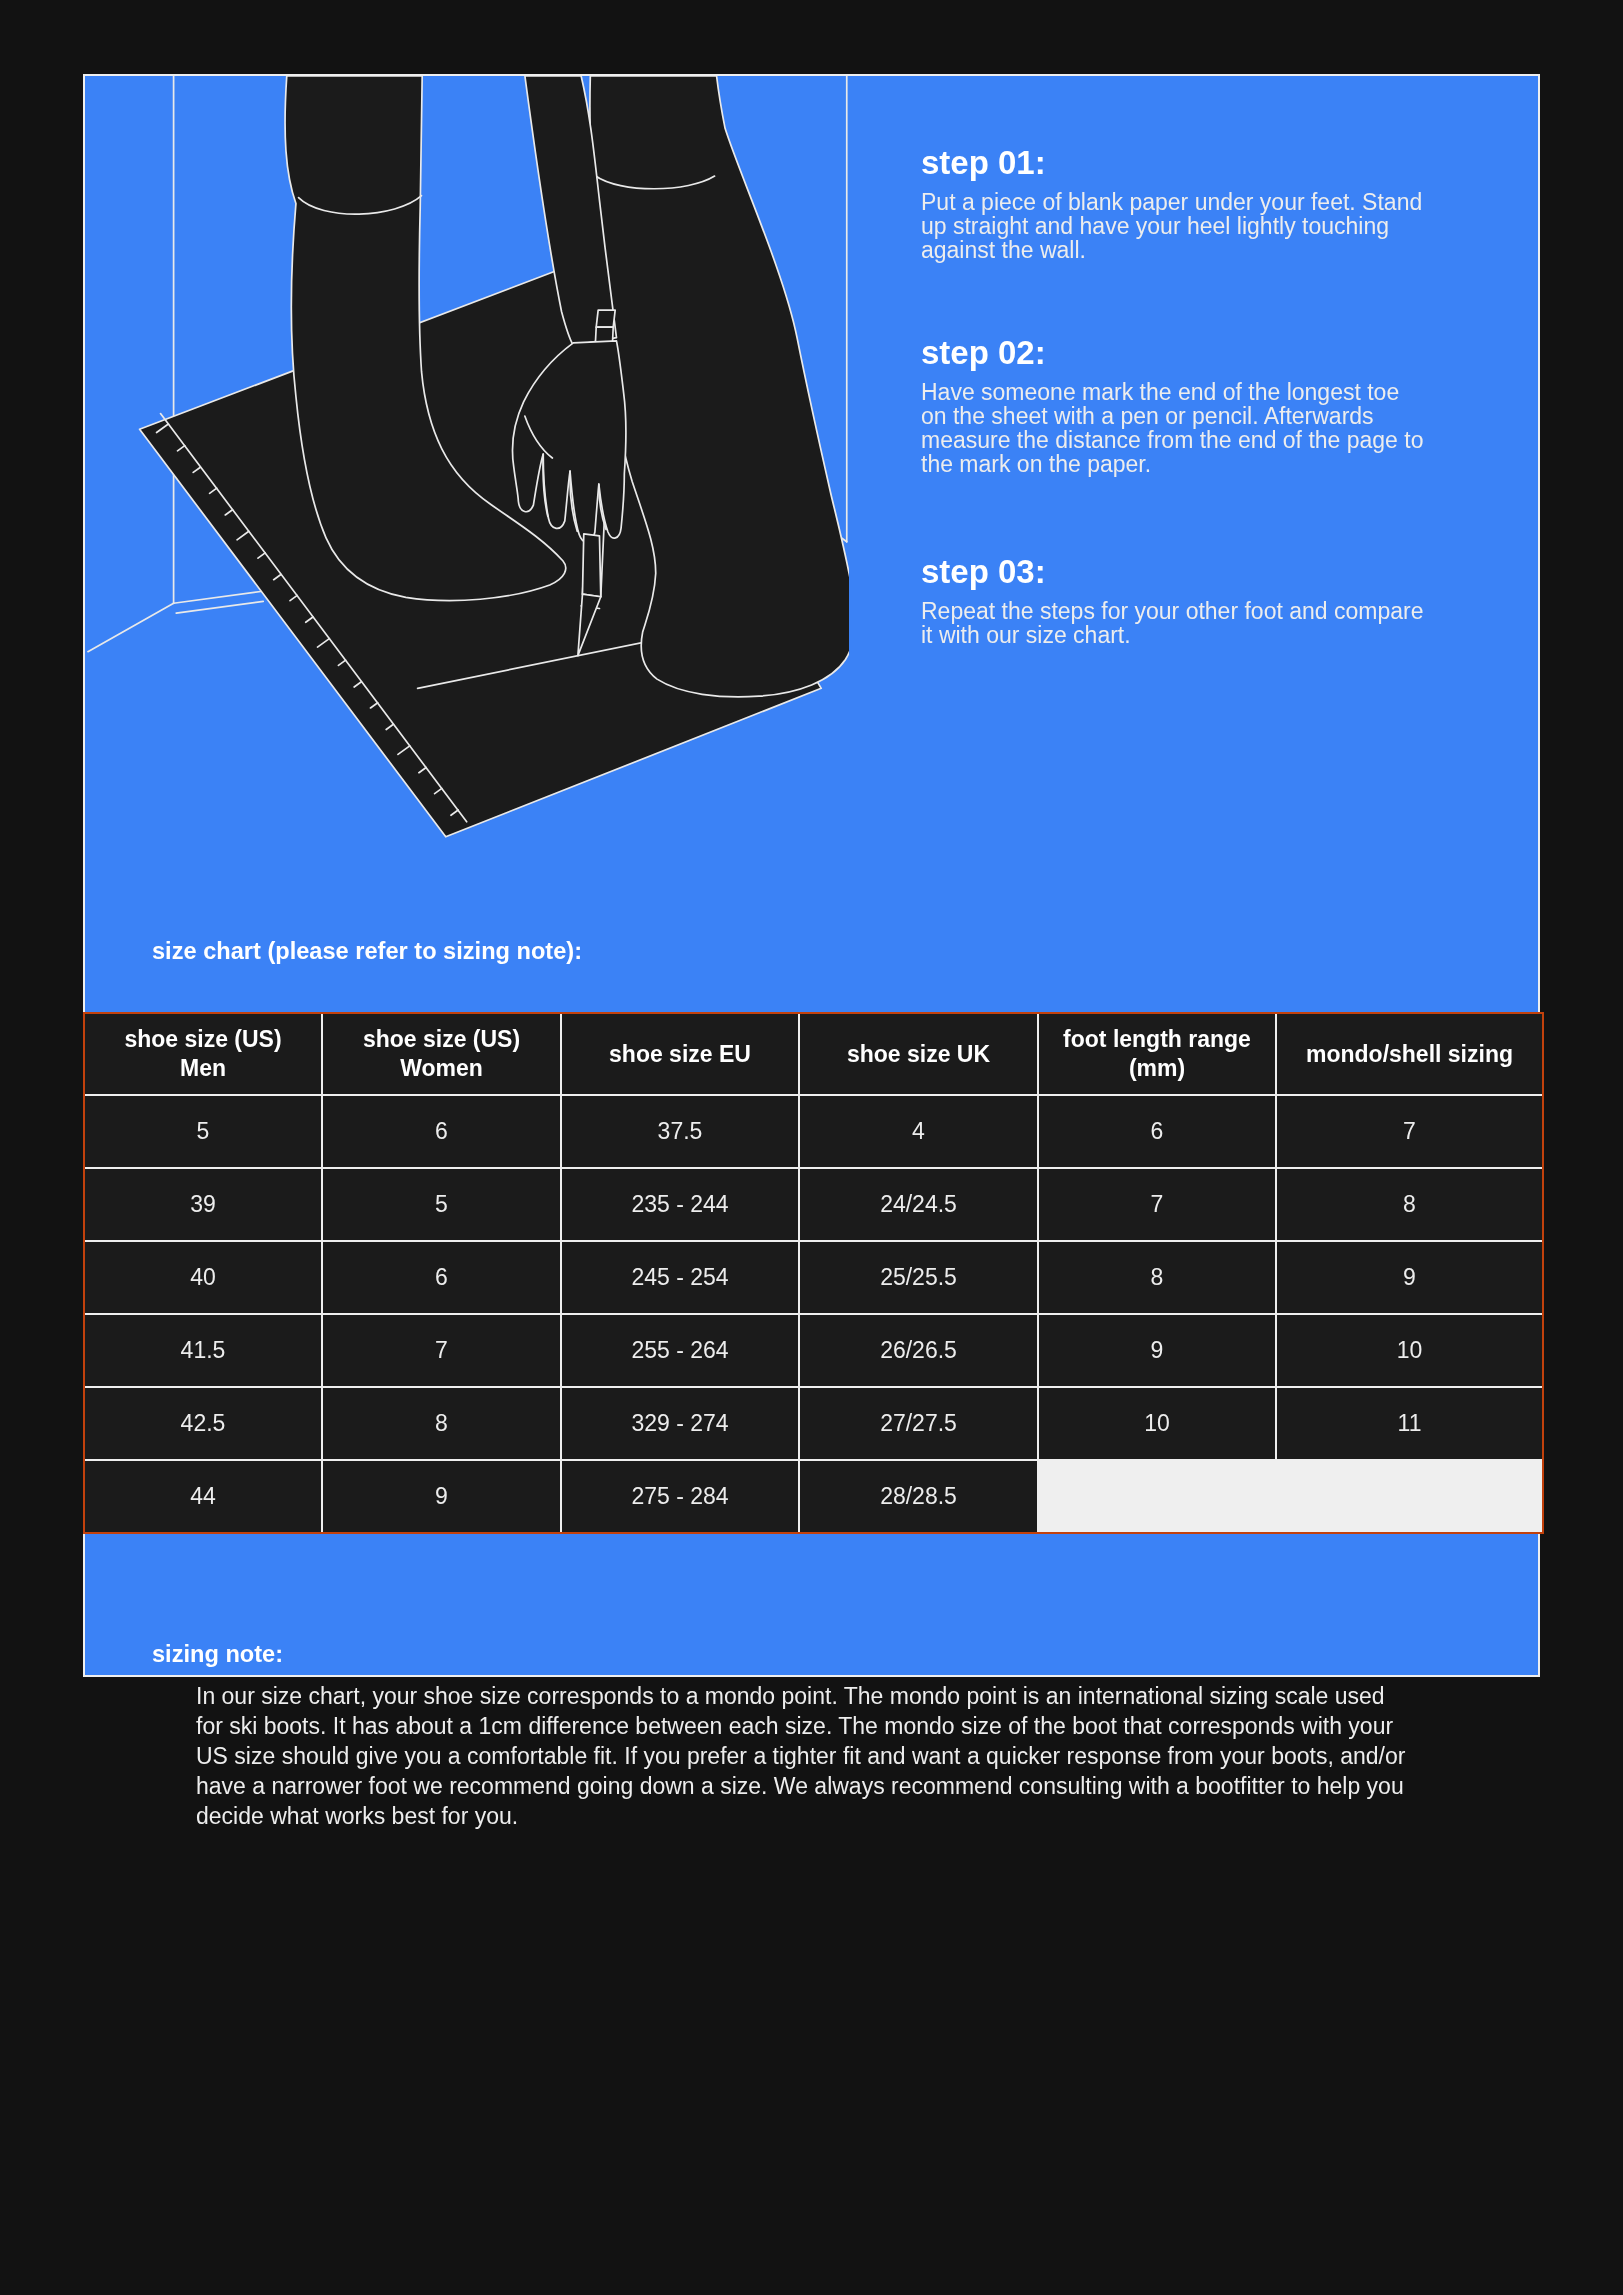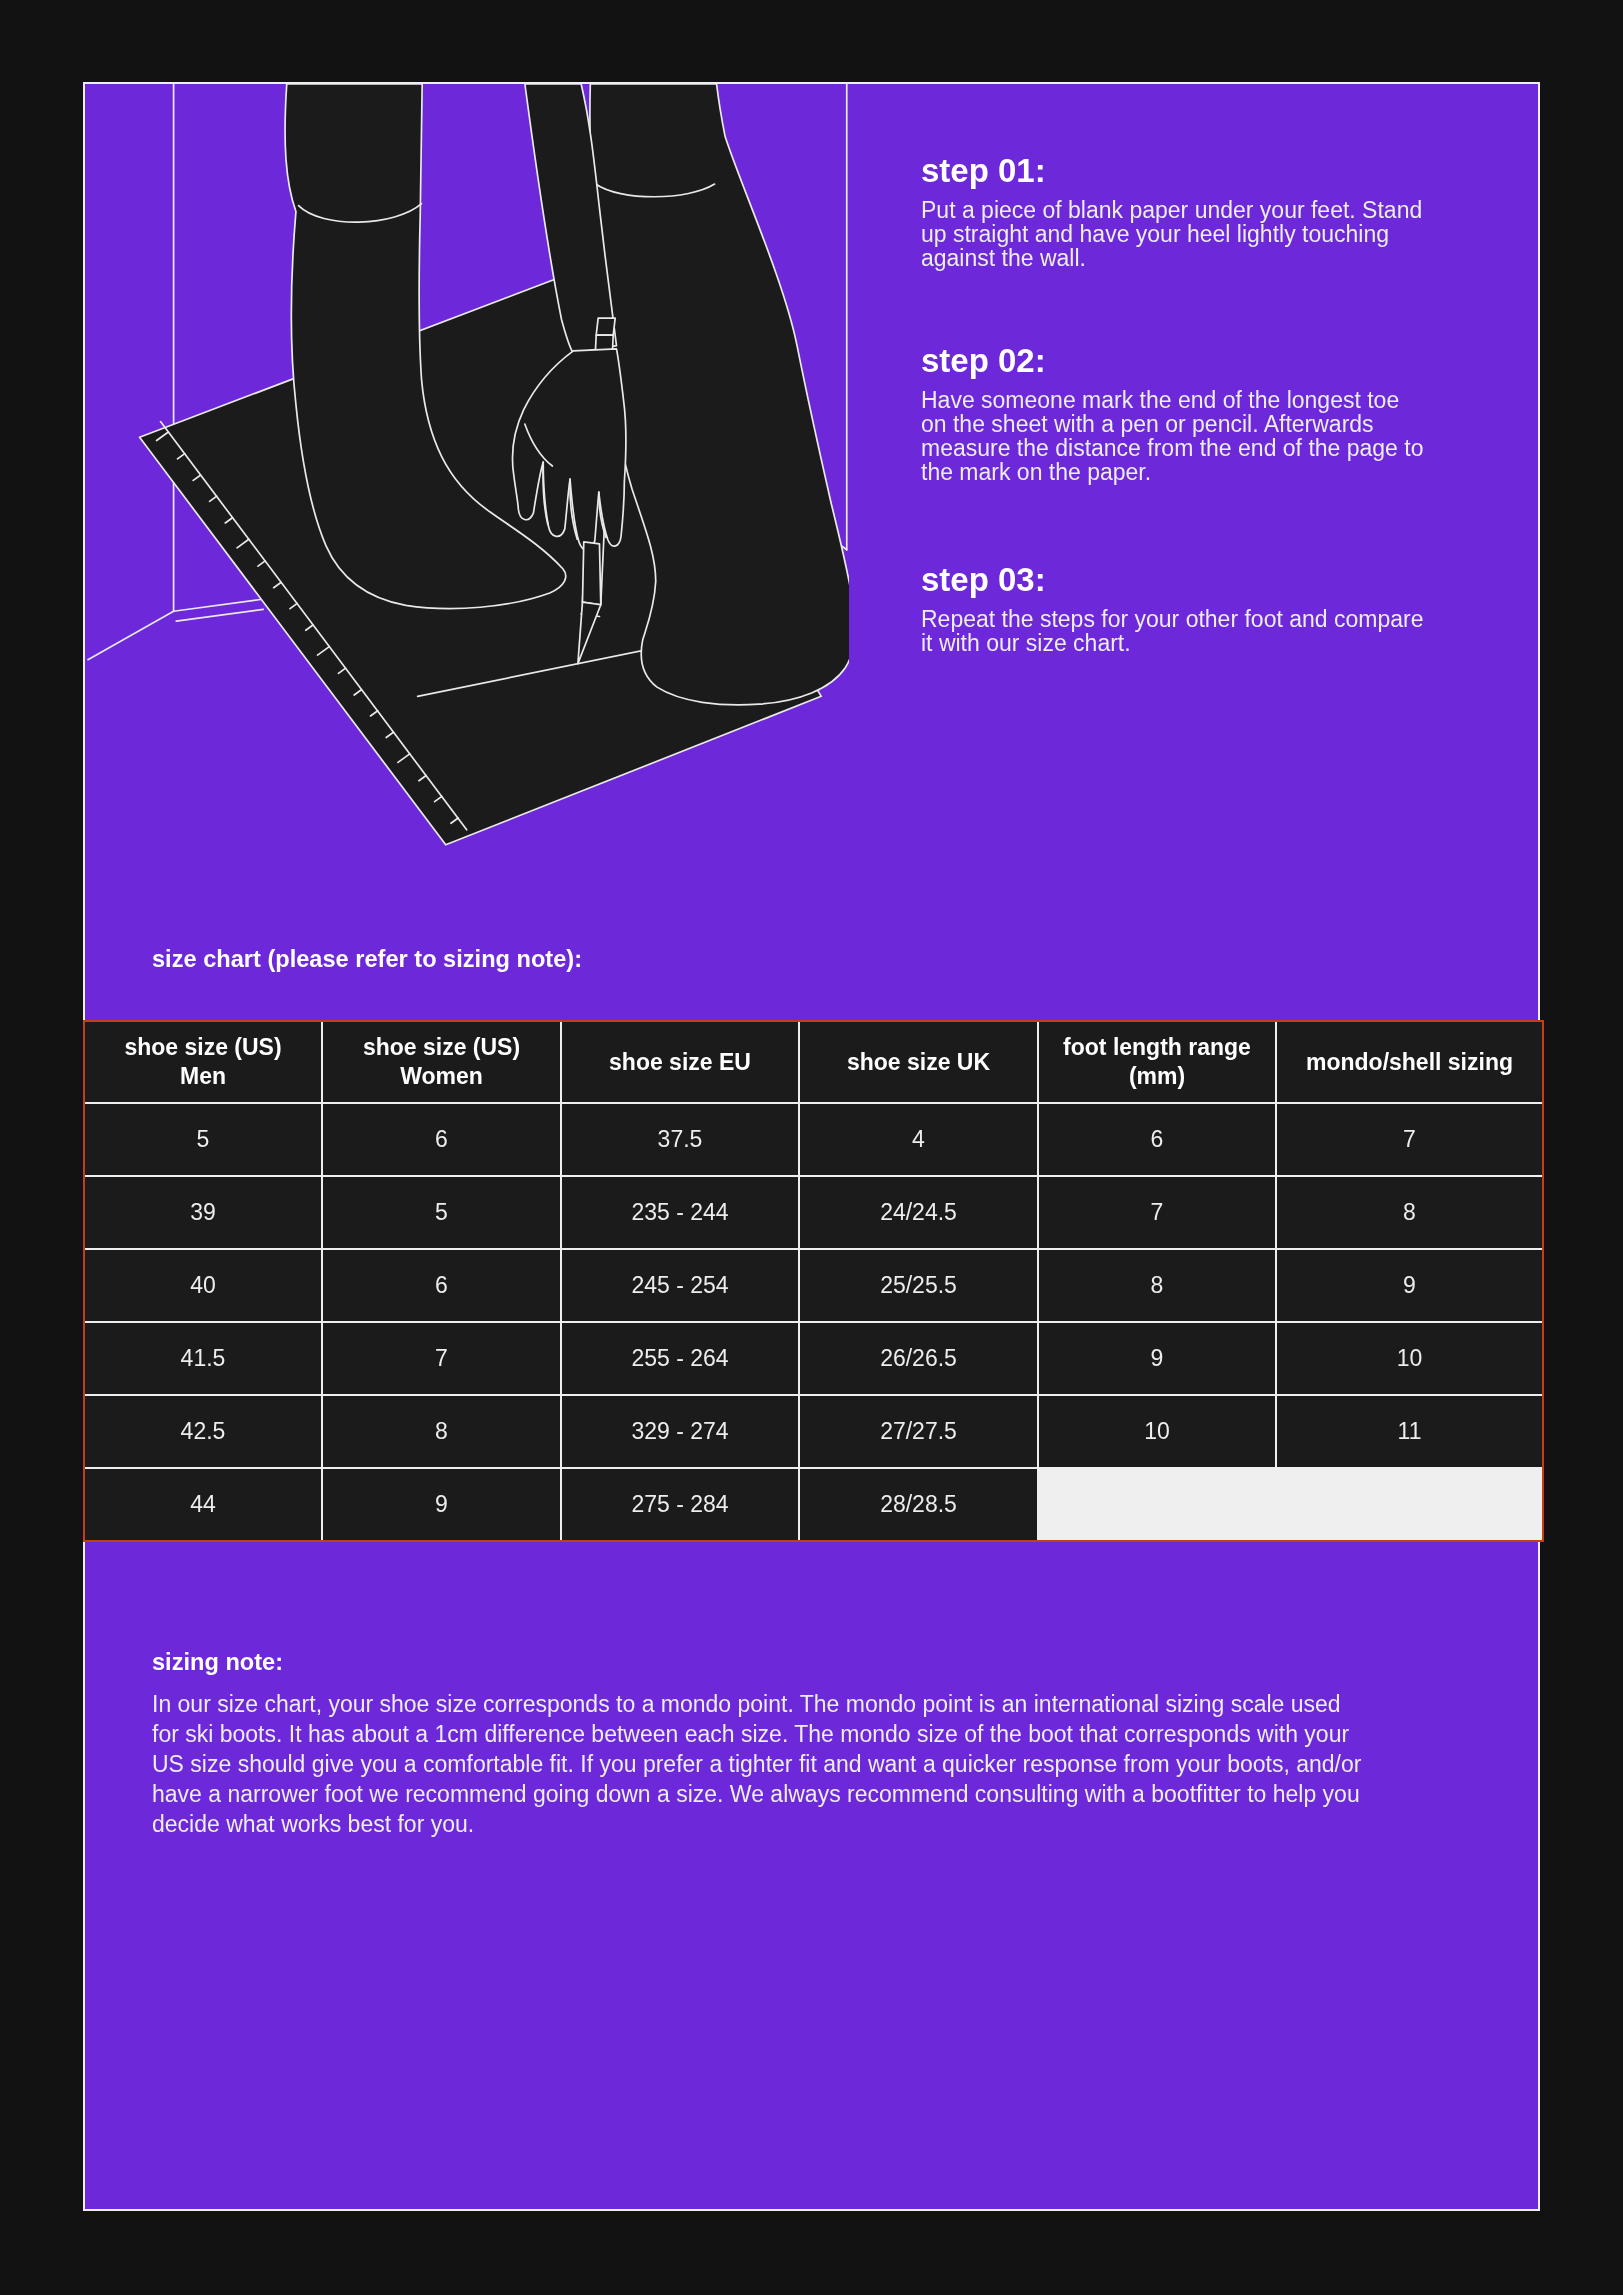--- a/index.html
+++ b/index.html
@@ -4,22 +4,22 @@
 <style>
   html,body{margin:0;padding:0;}
   body{
     width:1623px;height:2295px;position:relative;
     background:#121212;
     font-family:"Liberation Sans","DejaVu Sans",sans-serif;
     color:#ededed;
     -webkit-font-smoothing:antialiased;
   }
   .content{
-    position:absolute;left:83px;top:82px;width:1457px;height:2129px;
-    box-sizing:border-box;border:2px solid #efefef;background:#6d28d9;
+    position:absolute;left:83px;top:74px;width:1457px;height:1603px;
+    box-sizing:border-box;border:2px solid #efefef;background:#3b82f6;
   }
   
   .illustration{position:absolute;left:0;top:0;width:764px;height:821px;}
   .illustration svg{display:block;}
   .art{stroke:#e9e9e9;stroke-width:2.6;fill:none;stroke-linecap:round;stroke-linejoin:round;}
   .artfill{stroke:#e9e9e9;stroke-width:2.6;fill:#1b1b1b;stroke-linejoin:round;}
   
   .step{position:absolute;left:836px;width:576px;}
   .step-title{font-size:33px;line-height:37px;font-weight:bold;color:#ffffff;margin:0;}
   .step-body{font-size:23px;line-height:24px;margin-top:9.2px;white-space:pre-line;color:#ededed;}
@@ -35,21 +35,21 @@
   }
   .table-header-cell,.table-cell{
     background:#1b1b1b;display:flex;align-items:center;justify-content:center;
     text-align:center;font-size:23px;line-height:29px;white-space:pre-line;
   }
   .table-header-cell{font-weight:bold;color:#ffffff;}
   .table-cell{color:#ededed;}
   
   .note{position:absolute;left:67px;top:1565px;width:1328px;}
   .note-title{font-size:23.6px;font-weight:bold;color:#ffffff;margin:0;}
-  .note-body{font-size:23px;line-height:30px;margin-top:13px;white-space:pre-line;color:#ededed;}
+  .note-body{font-size:23px;line-height:30px;margin-top:13px;white-space:pre-line;color:#ededed;margin-left:44px;}
 </style>
 </head>
 <body>
 
 <div class="content">
 
   <div class="illustration">
     <svg width="764" height="821" viewBox="0 0 1167 1255">
 
       <path class="art" d="M 1164 0 V 712"></path>

